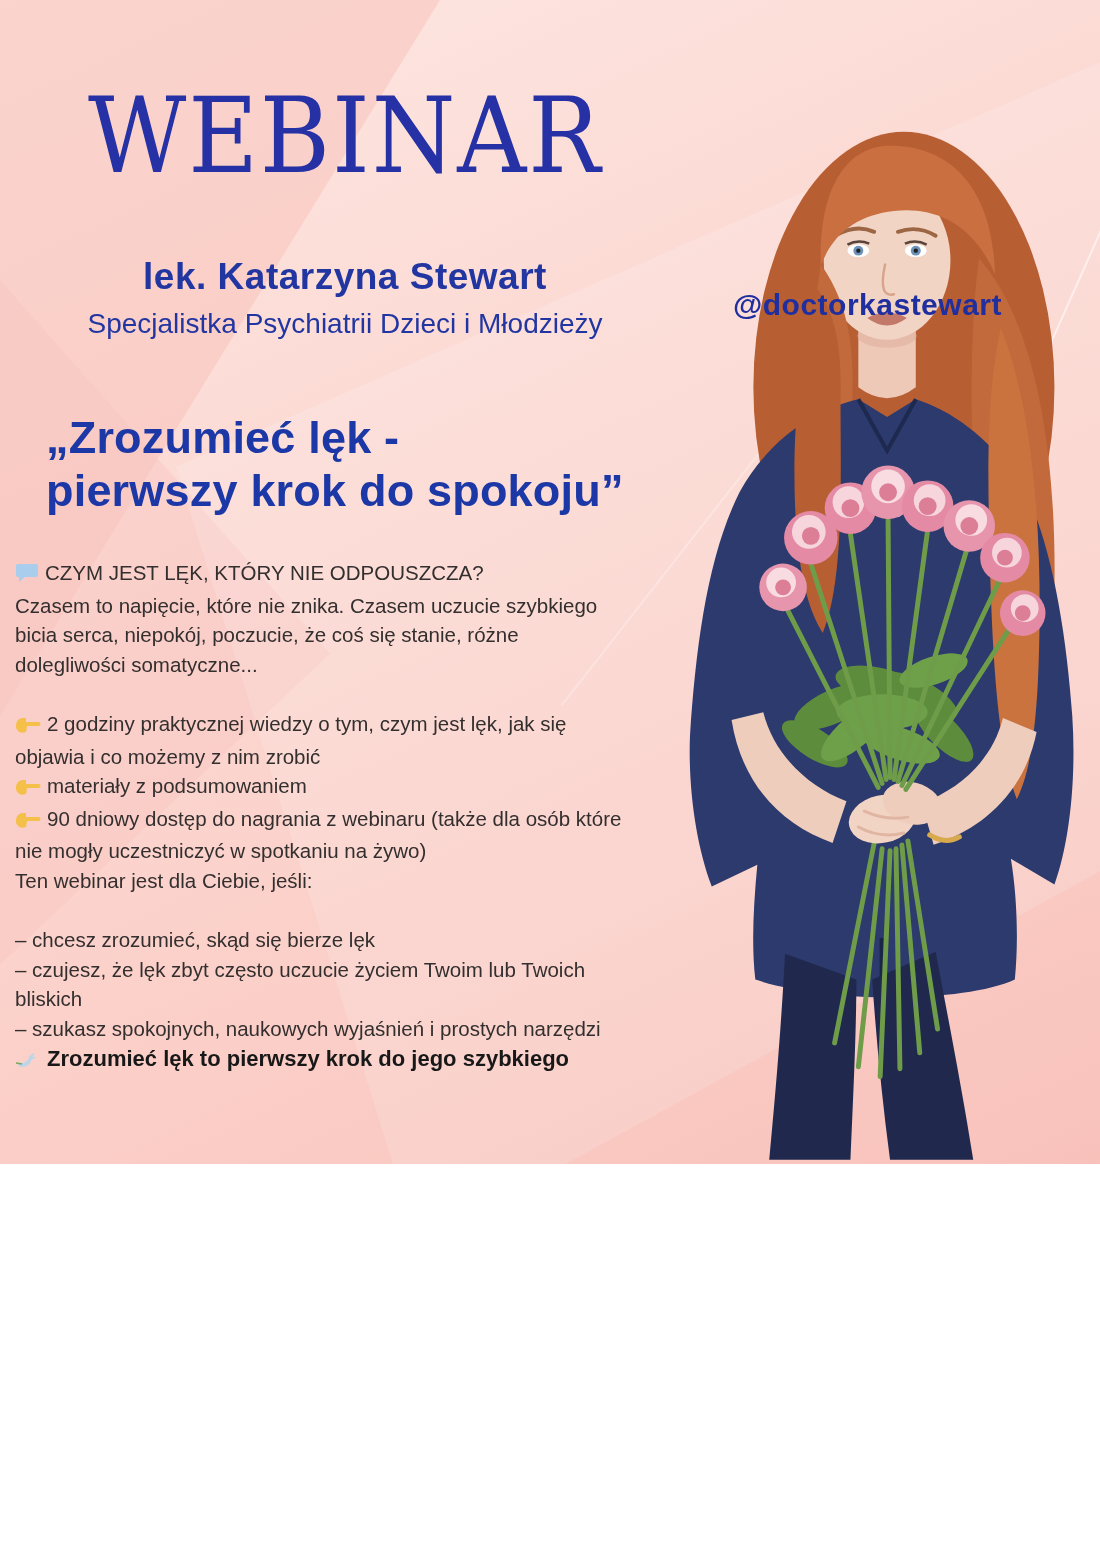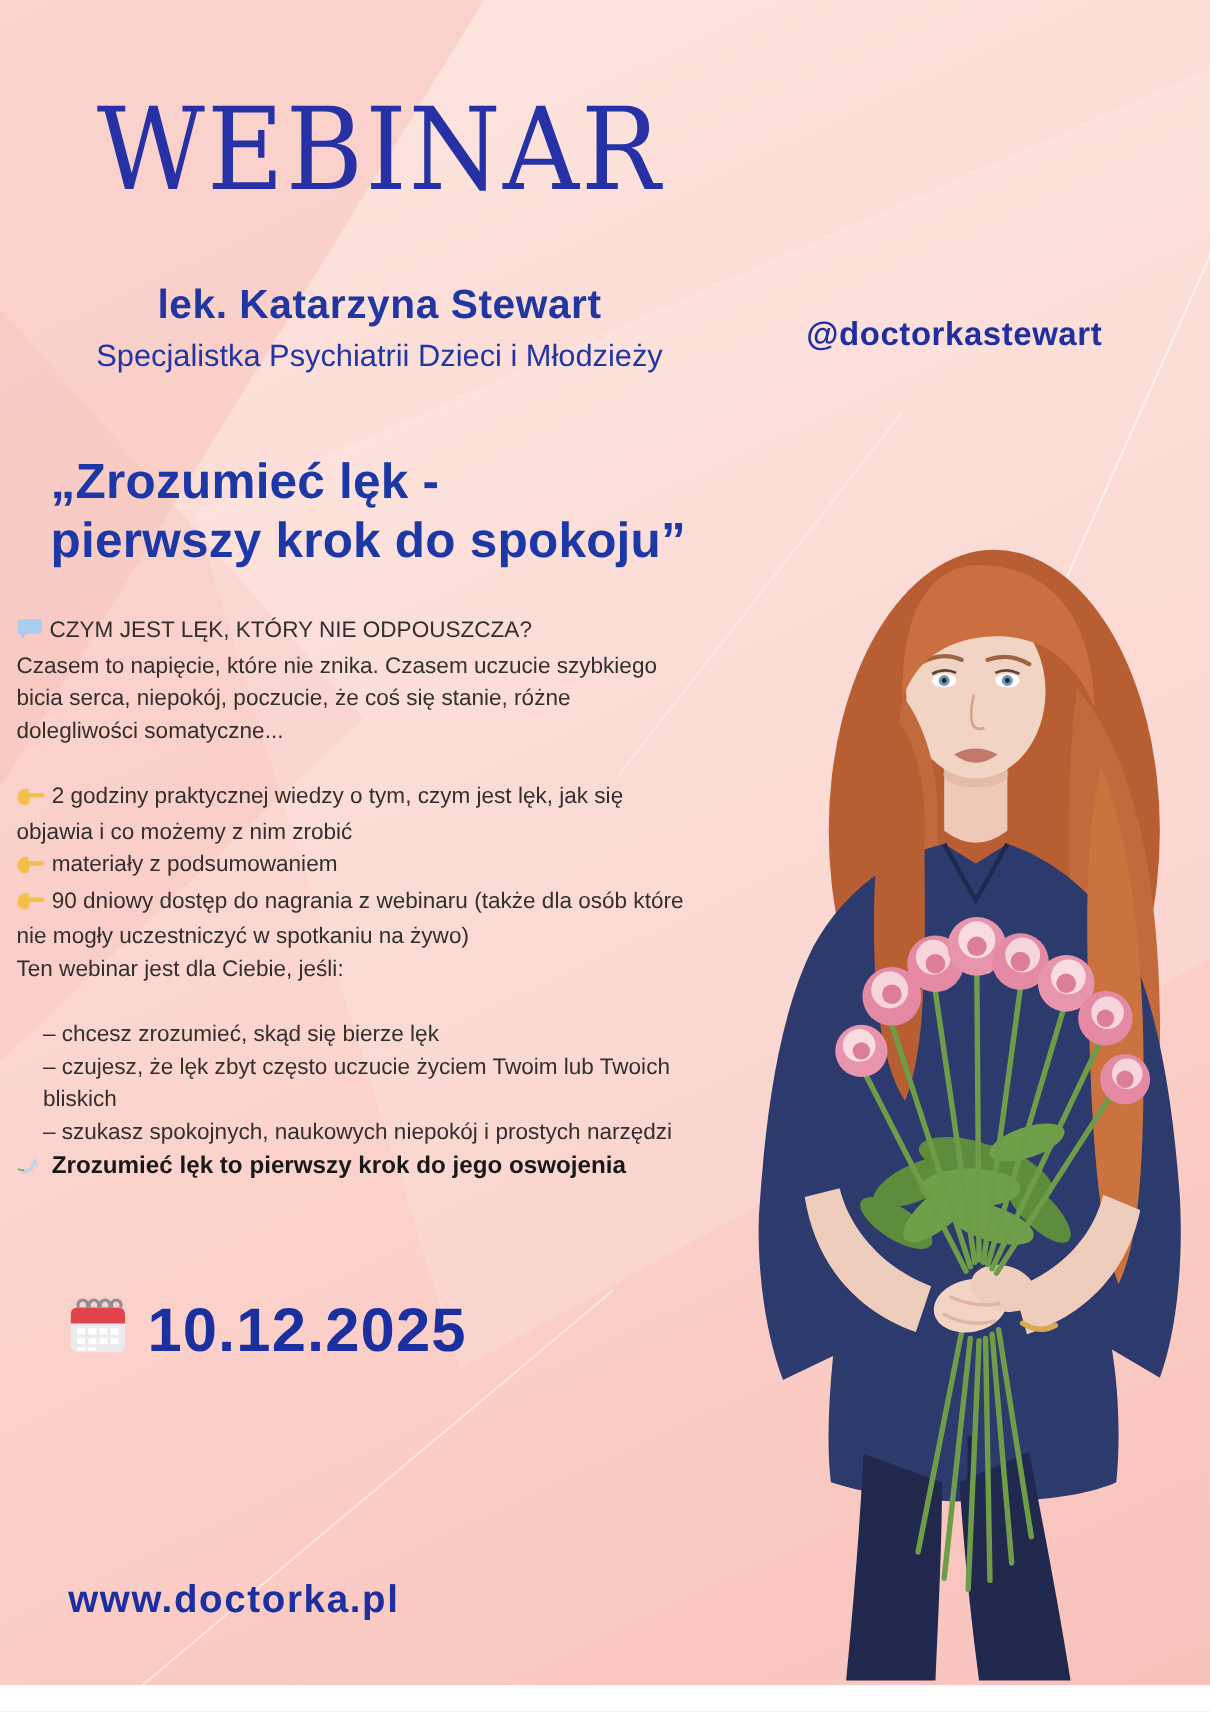--- a/index.html
+++ b/index.html
@@ -1,18 +1,18 @@
 <!DOCTYPE html>
 <html><head>
 <meta charset="utf-8">
 <style>
   html,body{margin:0;padding:0;}
   .poster{
     position:relative;
-    width:1100px;height:1532px;
+    width:1100px;height:1164px;
     overflow:hidden;
     font-family:"Liberation Sans", sans-serif;
     background:linear-gradient(155deg,#fde8e3 0%,#fcd9d3 38%,#fbcfc8 68%,#f8c2bb 100%);
   }
   
   .bg-tri-topleft{position:absolute;left:0;top:0;width:1100px;height:1556px;
     background:#f7c2bc;opacity:.55;clip-path:polygon(0 0,40% 0,0 46%);}
   .bg-tri-left{position:absolute;left:0;top:0;width:1100px;height:1556px;
     background:#f8c6c0;opacity:.45;clip-path:polygon(0 18%,30% 42%,0 62%);}
   .bg-pale-mid{position:absolute;left:0;top:0;width:1100px;height:1556px;
@@ -34,21 +34,21 @@
   .handle{position:absolute;left:733px;top:288px;font-size:30px;font-weight:800;color:#202f9f;letter-spacing:.5px;}
 
   .quote{position:absolute;left:46px;top:412px;font-size:45px;font-weight:700;color:#1c37a6;line-height:1.17;letter-spacing:.2px;}
 
   .info{position:absolute;left:15px;top:558px;width:608px;font-size:20.5px;color:#332f2e;line-height:1.44;}
   .info p{margin:0;}
   .icn{display:inline-block;vertical-align:-3px;margin-right:6px;}
   .about-head{font-size:20.5px;}
   .benefits{margin-top:30px;}
   .audience-intro{margin-top:30px;}
-  .audience-items{margin-top:30px;margin-left:24px;}
+  .audience-items{margin-top:30px;}
   .closing{margin-top:34px;font-size:22px;font-weight:800;color:#181818;white-space:nowrap;}
 
   .event-row{position:absolute;display:flex;align-items:center;color:#1c2f9e;text-align:center;}
   .row-date{left:60px;top:1176px;gap:16px;}
   .row-date .val{font-size:56px;font-weight:800;letter-spacing:1px;}
   .row-time{left:62px;top:1292px;gap:16px;}
   .row-time .val{font-size:43px;font-weight:700;}
   .row-online{left:62px;top:1350px;gap:14px;}
   .row-online .val{font-size:43px;font-weight:700;}
   .website{position:absolute;left:62px;top:1434px;font-size:35px;font-weight:800;color:#1c2f9e;letter-spacing:1.5px;}
@@ -223,27 +223,27 @@
       <p><span class="icn"><svg width="26" height="18" viewBox="0 0 26 18">
               <path d="M1 9a7 7 0 0 1 7-7h3v4h12.5a2 2 0 0 1 0 4H12l-.8 5.5A6.5 6.5 0 0 1 1 9z" fill="#f4c04a"></path>
             </svg></span><span>90 dniowy dostęp do nagrania z webinaru (także dla osób które nie mogły uczestniczyć w spotkaniu na żywo)</span></p>
     </div>
 
     <p class="audience-intro">Ten webinar jest dla Ciebie, jeśli:</p>
 
     <div class="audience-items">
       <p>– chcesz zrozumieć, skąd się bierze lęk</p>
       <p>– czujesz, że lęk zbyt często uczucie życiem Twoim lub Twoich bliskich</p>
-      <p>– szukasz spokojnych, naukowych niepokój i prostych narzędzi</p>
+      <p>– szukasz spokojnych, naukowych wyjaśnień i prostych narzędzi</p>
     </div>
 
     <p class="closing"><span class="icn"><svg width="26" height="22" viewBox="0 0 26 22">
             <path d="M2 15q7 3 11-2 q1-6 7-7 l-2.5 3.5 3.5 1 -4.5 2.5 q-2 7 -10 7 q-3 0 -4.5 -5z" fill="#bcd6e8"></path>
             <path d="M1 16 l6 1" stroke="#7da75d" stroke-width="1.5"></path>
-          </svg></span><span>Zrozumieć lęk to pierwszy krok do jego oswojenia</span></p>
+          </svg></span><span>Zrozumieć lęk to pierwszy krok do jego szybkiego</span></p>
 
   </div>
 
   <div class="event-row row-date">
     <span><svg width="58" height="58" viewBox="0 0 40 40">
           <rect x="3" y="8" width="34" height="28" rx="4" fill="#e9ebee"></rect>
           <path d="M7 8h26a4 4 0 0 1 4 4v6H3v-6a4 4 0 0 1 4-4z" fill="#e2444c"></path>
           <g stroke="#8a9097" stroke-width="2" fill="none">
             <path d="M8 8a3 3 0 1 1 5 0"></path>
             <path d="M15 8a3 3 0 1 1 5 0"></path>

